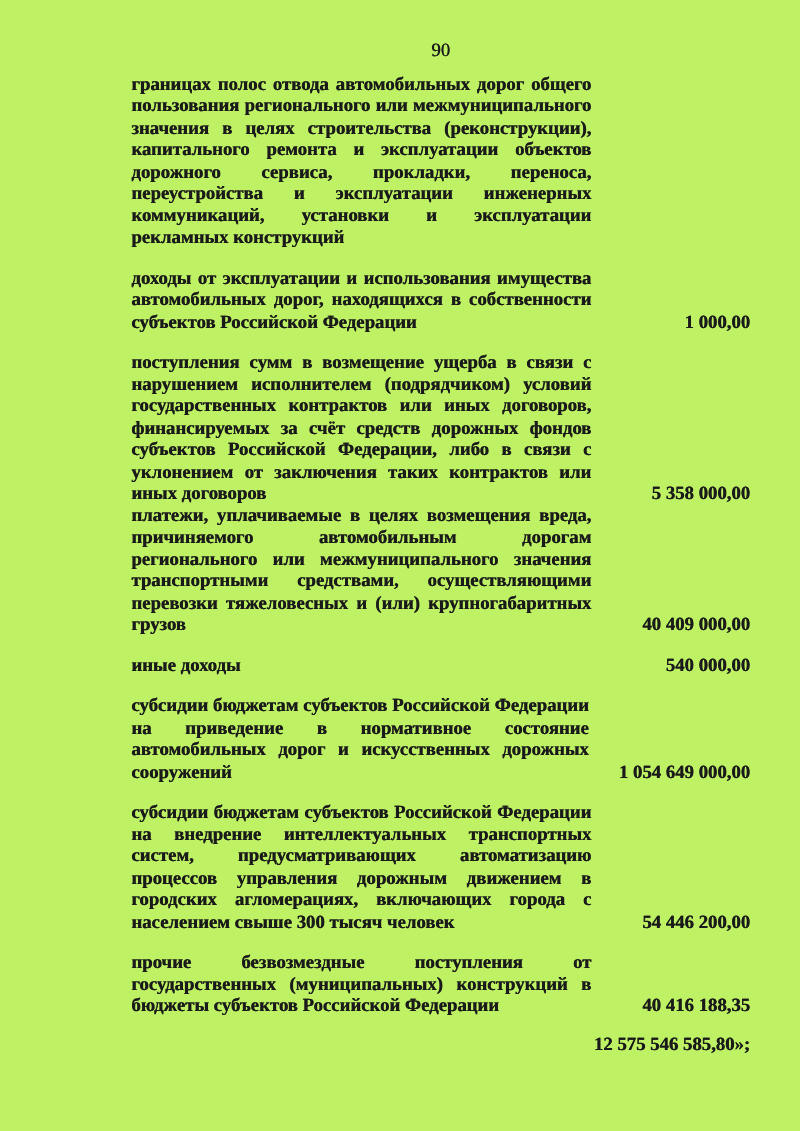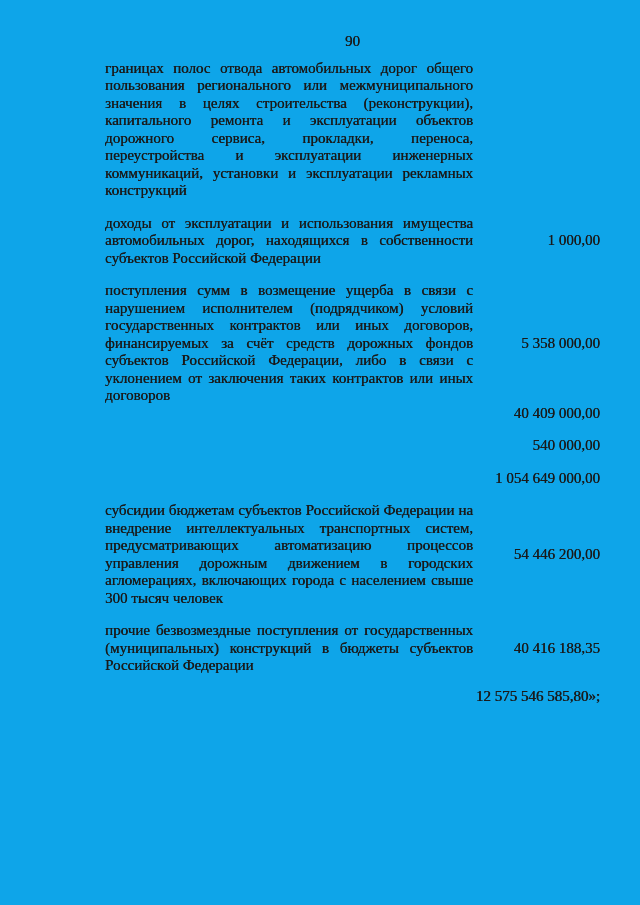--- a/index.html
+++ b/index.html
@@ -14,31 +14,32 @@
     font-size: 15px;
     line-height: 17.5px;
     color: #1a1a1a;
     overflow: hidden;
   }
   .page {
     box-sizing: border-box;
     width: 640px;
     height: 905px;
     padding: 33px 40px 0 105px;
-    background: #0ea5e9;
+    background: #bef264;
     
     text-shadow: 0.35px 0 0 currentColor;
   }
   .page-number {
     text-align: center;
     margin-bottom: 9px;
   }
   .row {
     display: flex;
-    align-items: center;
+    align-items: flex-end;
+    font-weight: bold;
   }
   .row + .row {
     margin-top: 15px;
     gap: 24px;
   }
   .row.no-gap {
     margin-top: 0;
   }
   .row.total-row {
     margin-top: 13px;
@@ -73,28 +74,31 @@
     <div class="desc">доходы от эксплуатации и использования имущества автомобильных дорог, находящихся в собственности субъектов Российской Федерации</div>
     <div class="amount">1 000,00</div>
   </div>
 
   <div class="row">
     <div class="desc">поступления сумм в возмещение ущерба в связи с нарушением исполнителем (подрядчиком) условий государственных контрактов или иных договоров, финансируемых за счёт средств дорожных фондов субъектов Российской Федерации, либо в связи с уклонением от заключения таких контрактов или иных договоров</div>
     <div class="amount">5 358 000,00</div>
   </div>
 
   <div class="row no-gap">
+    <div class="desc">платежи, уплачиваемые в целях возмещения вреда, причиняемого автомобильным дорогам регионального или межмуниципального значения транспортными средствами, осуществляющими перевозки тяжеловесных и (или) крупногабаритных грузов</div>
     <div class="amount">40 409 000,00</div>
   </div>
 
   <div class="row">
+    <div class="desc">иные доходы</div>
     <div class="amount">540 000,00</div>
   </div>
 
   <div class="row">
+    <div class="desc">субсидии бюджетам субъектов Российской Федерации на приведение в нормативное состояние автомобильных дорог и искусственных дорожных сооружений</div>
     <div class="amount">1 054 649 000,00</div>
   </div>
 
   <div class="row">
     <div class="desc">субсидии бюджетам субъектов Российской Федерации на внедрение интеллектуальных транспортных систем, предусматривающих автоматизацию процессов управления дорожным движением в городских агломерациях, включающих города с населением свыше 300 тысяч человек</div>
     <div class="amount">54 446 200,00</div>
   </div>
 
   <div class="row">
     <div class="desc">прочие безвозмездные поступления от государственных (муниципальных) конструкций в бюджеты субъектов Российской Федерации</div>

